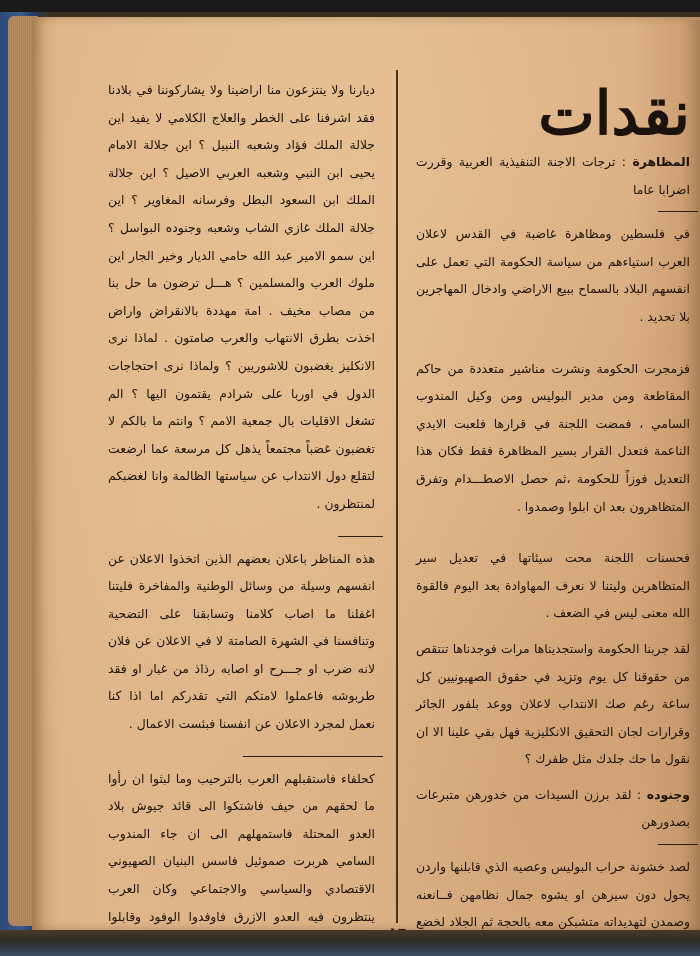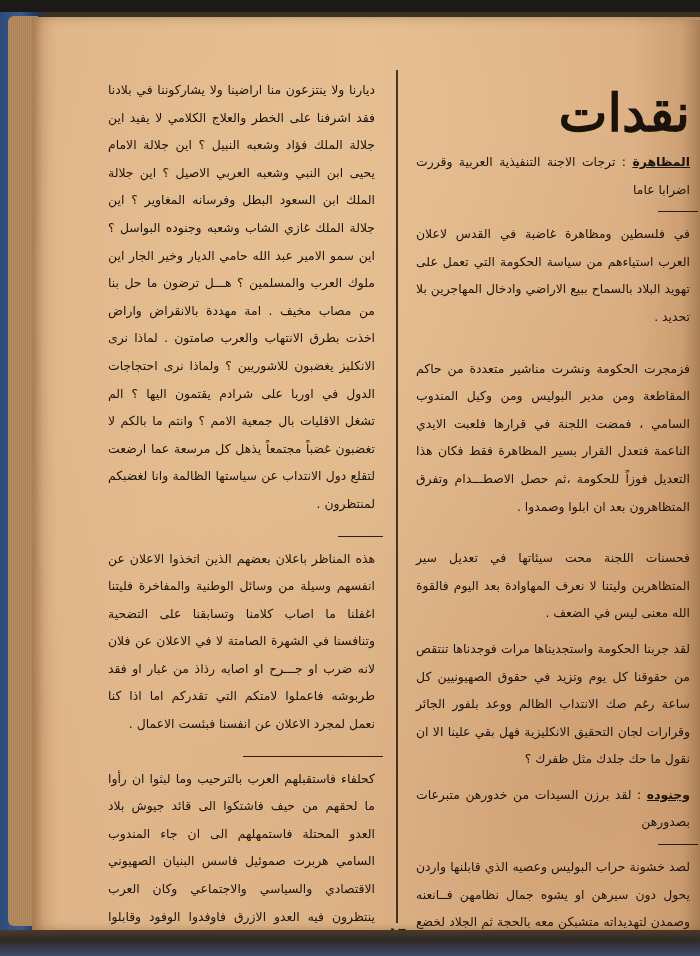--- a/index.html
+++ b/index.html
@@ -42,24 +42,24 @@
     .col-left { left: 100px; top: 68px; width: 283px; }
     .col-right { left: 408px; top: 140px; width: 290px; }
     .divider {
       position: absolute; left: 396px; top: 70px; width: 1.5px; height: 853px;
       background: #2a1d12; opacity: 0.85;
     }
     .title {
       position: absolute; left: 490px; top: 82px; width: 200px; height: 62px;
       direction: rtl; text-align: right;
       font-family: "DejaVu Serif", serif; font-weight: bold;
-      font-size: 52px; line-height: 62px; color: #1a120b; letter-spacing: -1px;
+      font-size: 60px; line-height: 62px; color: #1a120b; letter-spacing: -1px;
     }
     .heading {
-      font-weight: bold; display: inline; text-decoration: underline;
+      font-weight: bold; display: inline;
     }
     .rule {
       height: 0; border-top: 1.2px solid #2a1d12; margin: 2px 0 2px auto;
     }
     .gap { height: 8px; }
     .page-number {
       position: absolute; left: 386px; top: 924px; width: 24px; text-align: center;
       direction: rtl; font-family: "DejaVu Sans", sans-serif; font-weight: bold;
       font-size: 15px; color: #1c130c;
     }
@@ -78,26 +78,26 @@
 <div class="divider"></div>
 
 <div class="col col-right">
 
   <div>
     <p>
       <span class="heading">المظاهرة</span>
       <span>: ترجات الاجنة التنفيذية العربية وقررت اضرابا عاما</span>
     </p>
     <div class="rule" style="width:40px;"></div>
-    <p>في فلسطين ومظاهرة غاضبة في القدس لاعلان العرب استياءهم من سياسة الحكومة التي تعمل على تهويد البلاد بالسماح ببيع الاراضي وادخال المهاجرين بلا تحديد .</p>
+    <p>في فلسطين ومظاهرة غاضبة في القدس لاعلان العرب استياءهم من سياسة الحكومة التي تعمل على انفسهم البلاد بالسماح ببيع الاراضي وادخال المهاجرين بلا تحديد .</p>
     <div class="gap"></div>
     <p>فزمجرت الحكومة ونشرت مناشير متعددة من حاكم المقاطعة ومن مدير البوليس ومن وكيل المندوب السامي ، فمضت اللجنة في قرارها فلعبت الايدي الناعمة فتعدل القرار بسير المظاهرة فقط فكان هذا التعديل فوزاً للحكومة ،ثم حصل الاصطـــدام وتفرق المتظاهرون بعد ان ابلوا وصمدوا .</p>
     <div class="gap"></div>
     <p>فحسنات اللجنة محت سيئاتها في تعديل سير المتظاهرين وليتنا لا نعرف المهاوادة بعد اليوم فالقوة الله معنى ليس في الضعف .</p>
-    <p>لقد جربنا الحكومة واستجديناها مرات فوجدناها تنتقص من حقوقنا كل يوم وتزيد في حقوق الصهيونيين كل ساعة رغم صك الانتداب الظالم ووعد بلفور الجائر وقرارات لجان التحقيق الانكليزية فهل بقي علينا الا ان نقول ما حك جلدك مثل ظفرك ؟</p>
+    <p>لقد جربنا الحكومة واستجديناها مرات فوجدناها تنتقص من حقوقنا كل يوم وتزيد في حقوق الصهيونيين كل ساعة رغم صك الانتداب لاعلان ووعد بلفور الجائر وقرارات لجان التحقيق الانكليزية فهل بقي علينا الا ان نقول ما حك جلدك مثل ظفرك ؟</p>
   </div>
 
   <div>
     <p>
       <span class="heading">وجنوده</span>
       <span>: لقد برزن السيدات من خدورهن متبرعات بصدورهن</span>
     </p>
     <div class="rule" style="width:40px;"></div>
     <p>لصد خشونة حراب البوليس وعصيه الذي قابلنها واردن يحول دون سيرهن او يشوه جمال نظامهن فــانعنه وصمدن لتهديداته متشبكن معه بالحجة ثم الجلاد لخضع لقوة ارادتهن خشية غضب الشعب الهائج وسرن كراديس كراديس حماهن الله من مرض الكسل وادامهن للامة حافزاً للنشاط فانهن حفيدات سيدات اليرموك اللواتي يحرجن نصر العرب بشجاعتهن وتحميسهن اليهم عنـــدما داهمهم الخطر الروماني .</p>
   </div>

